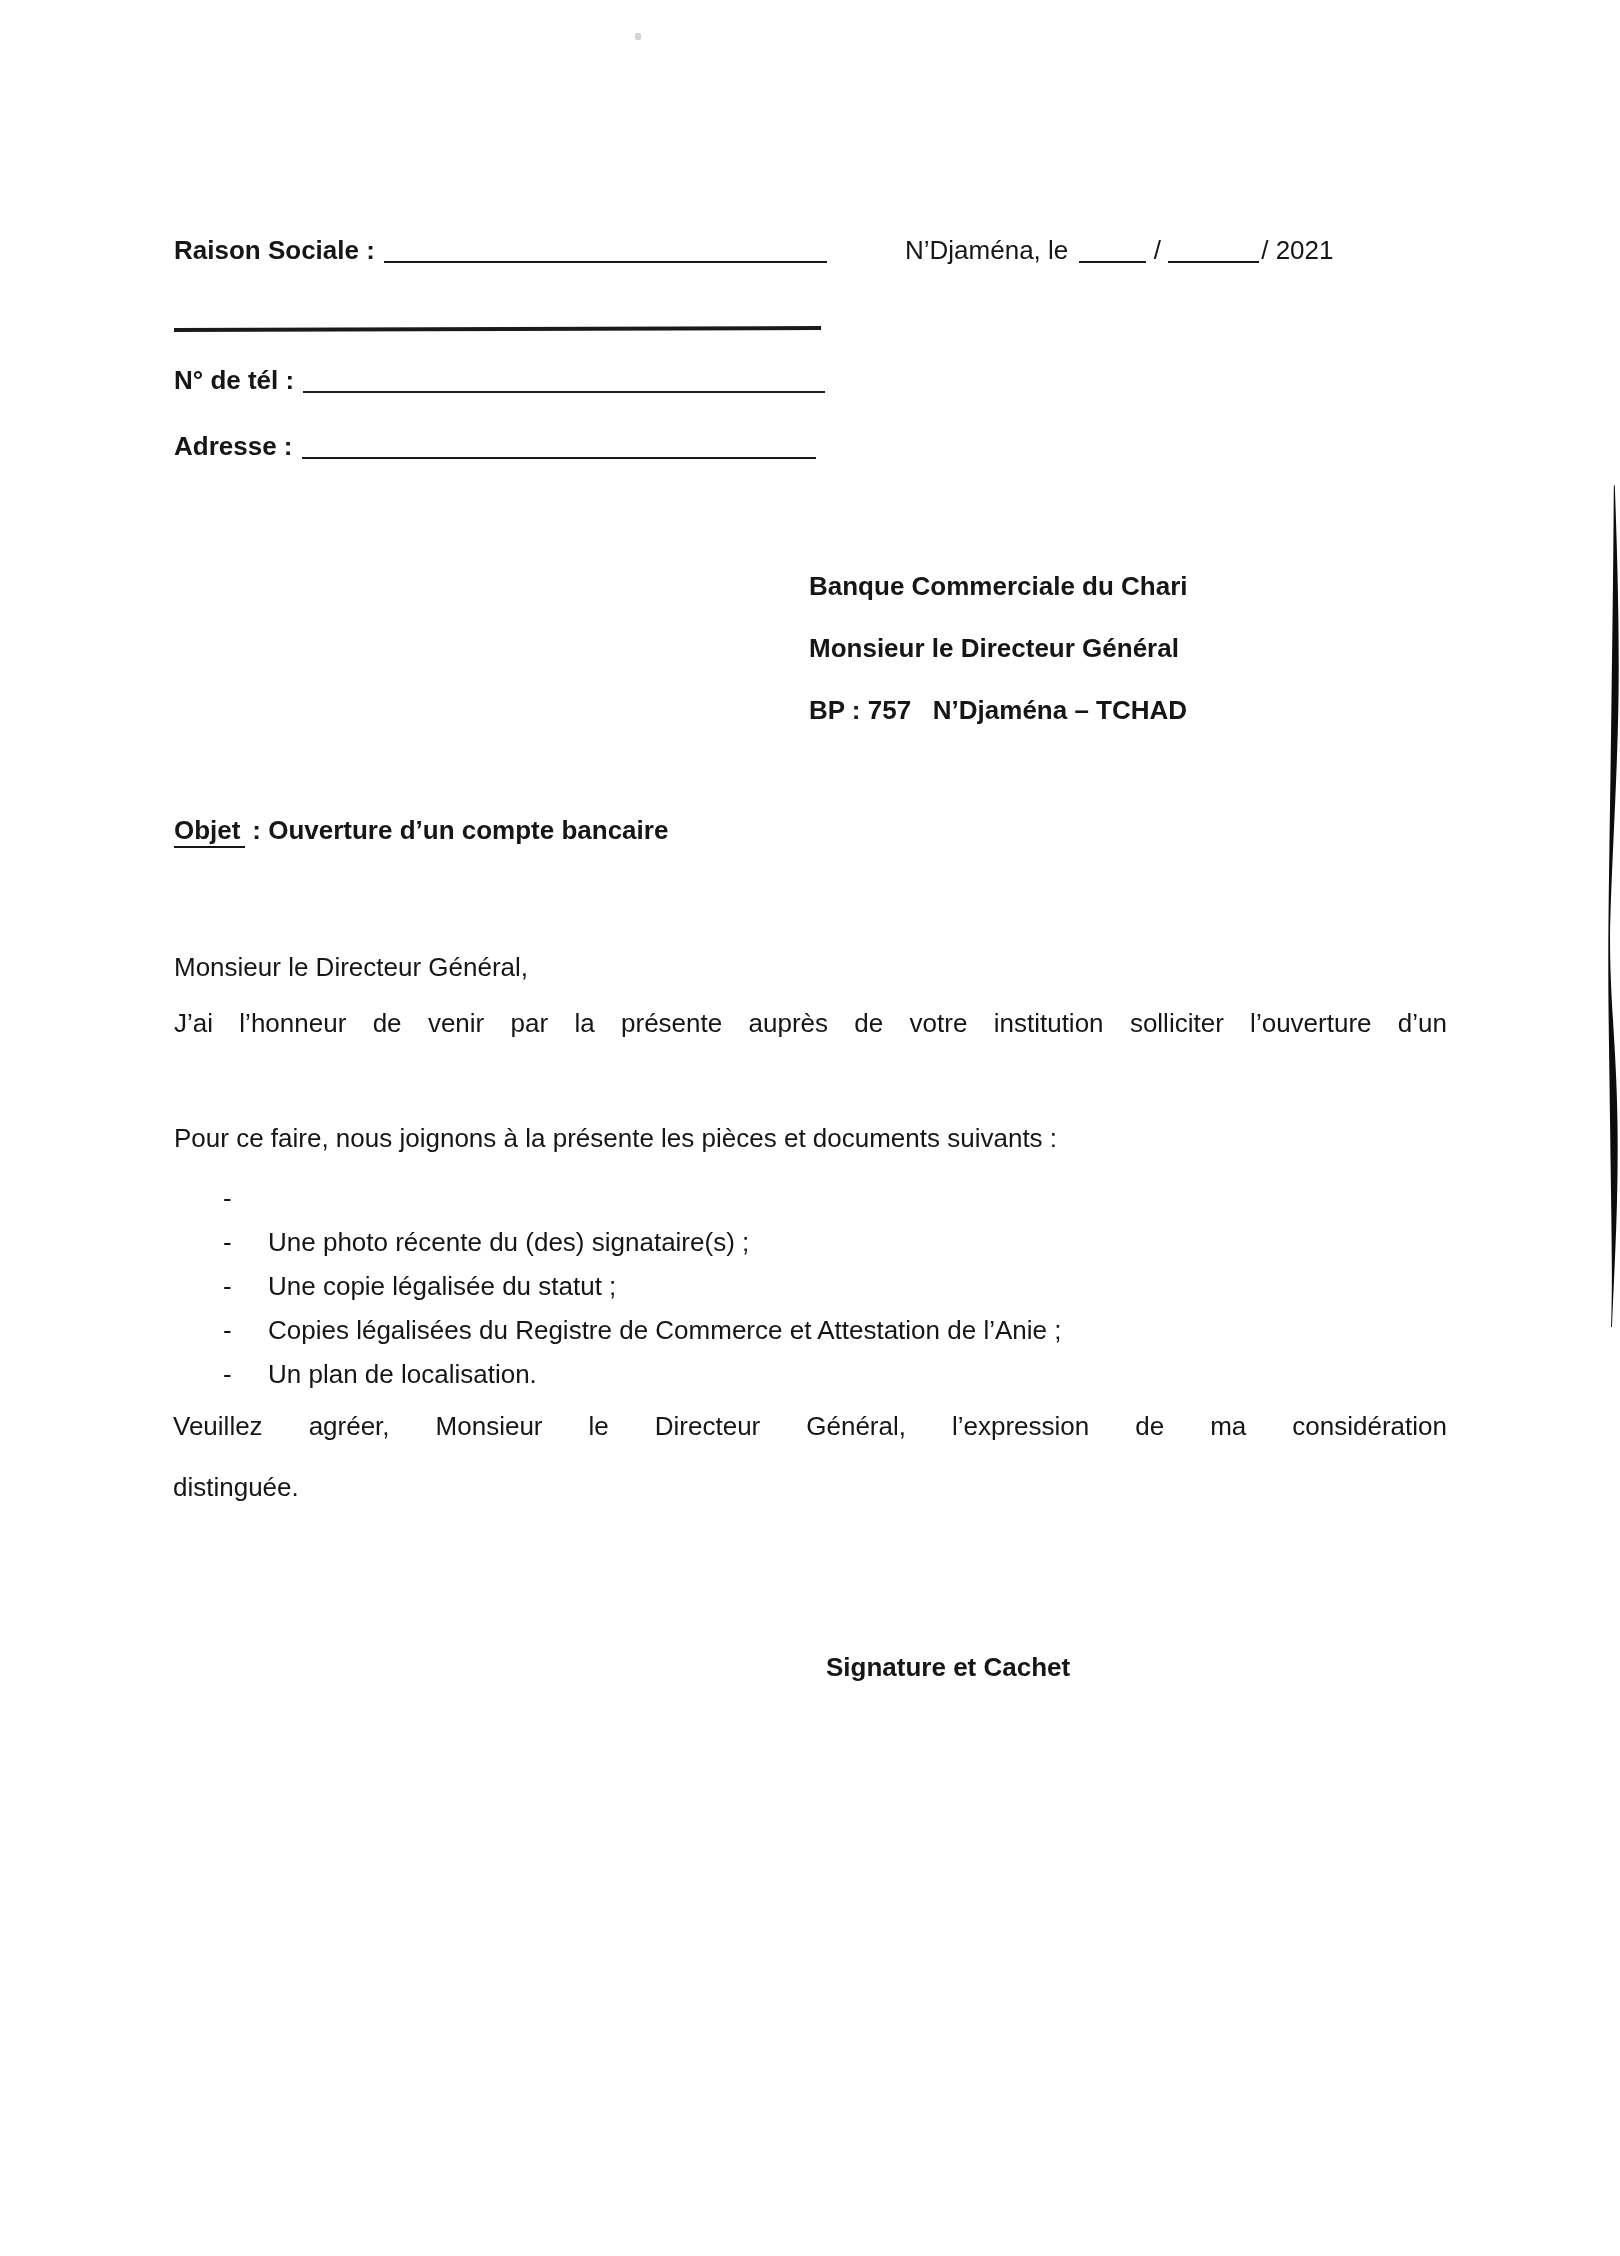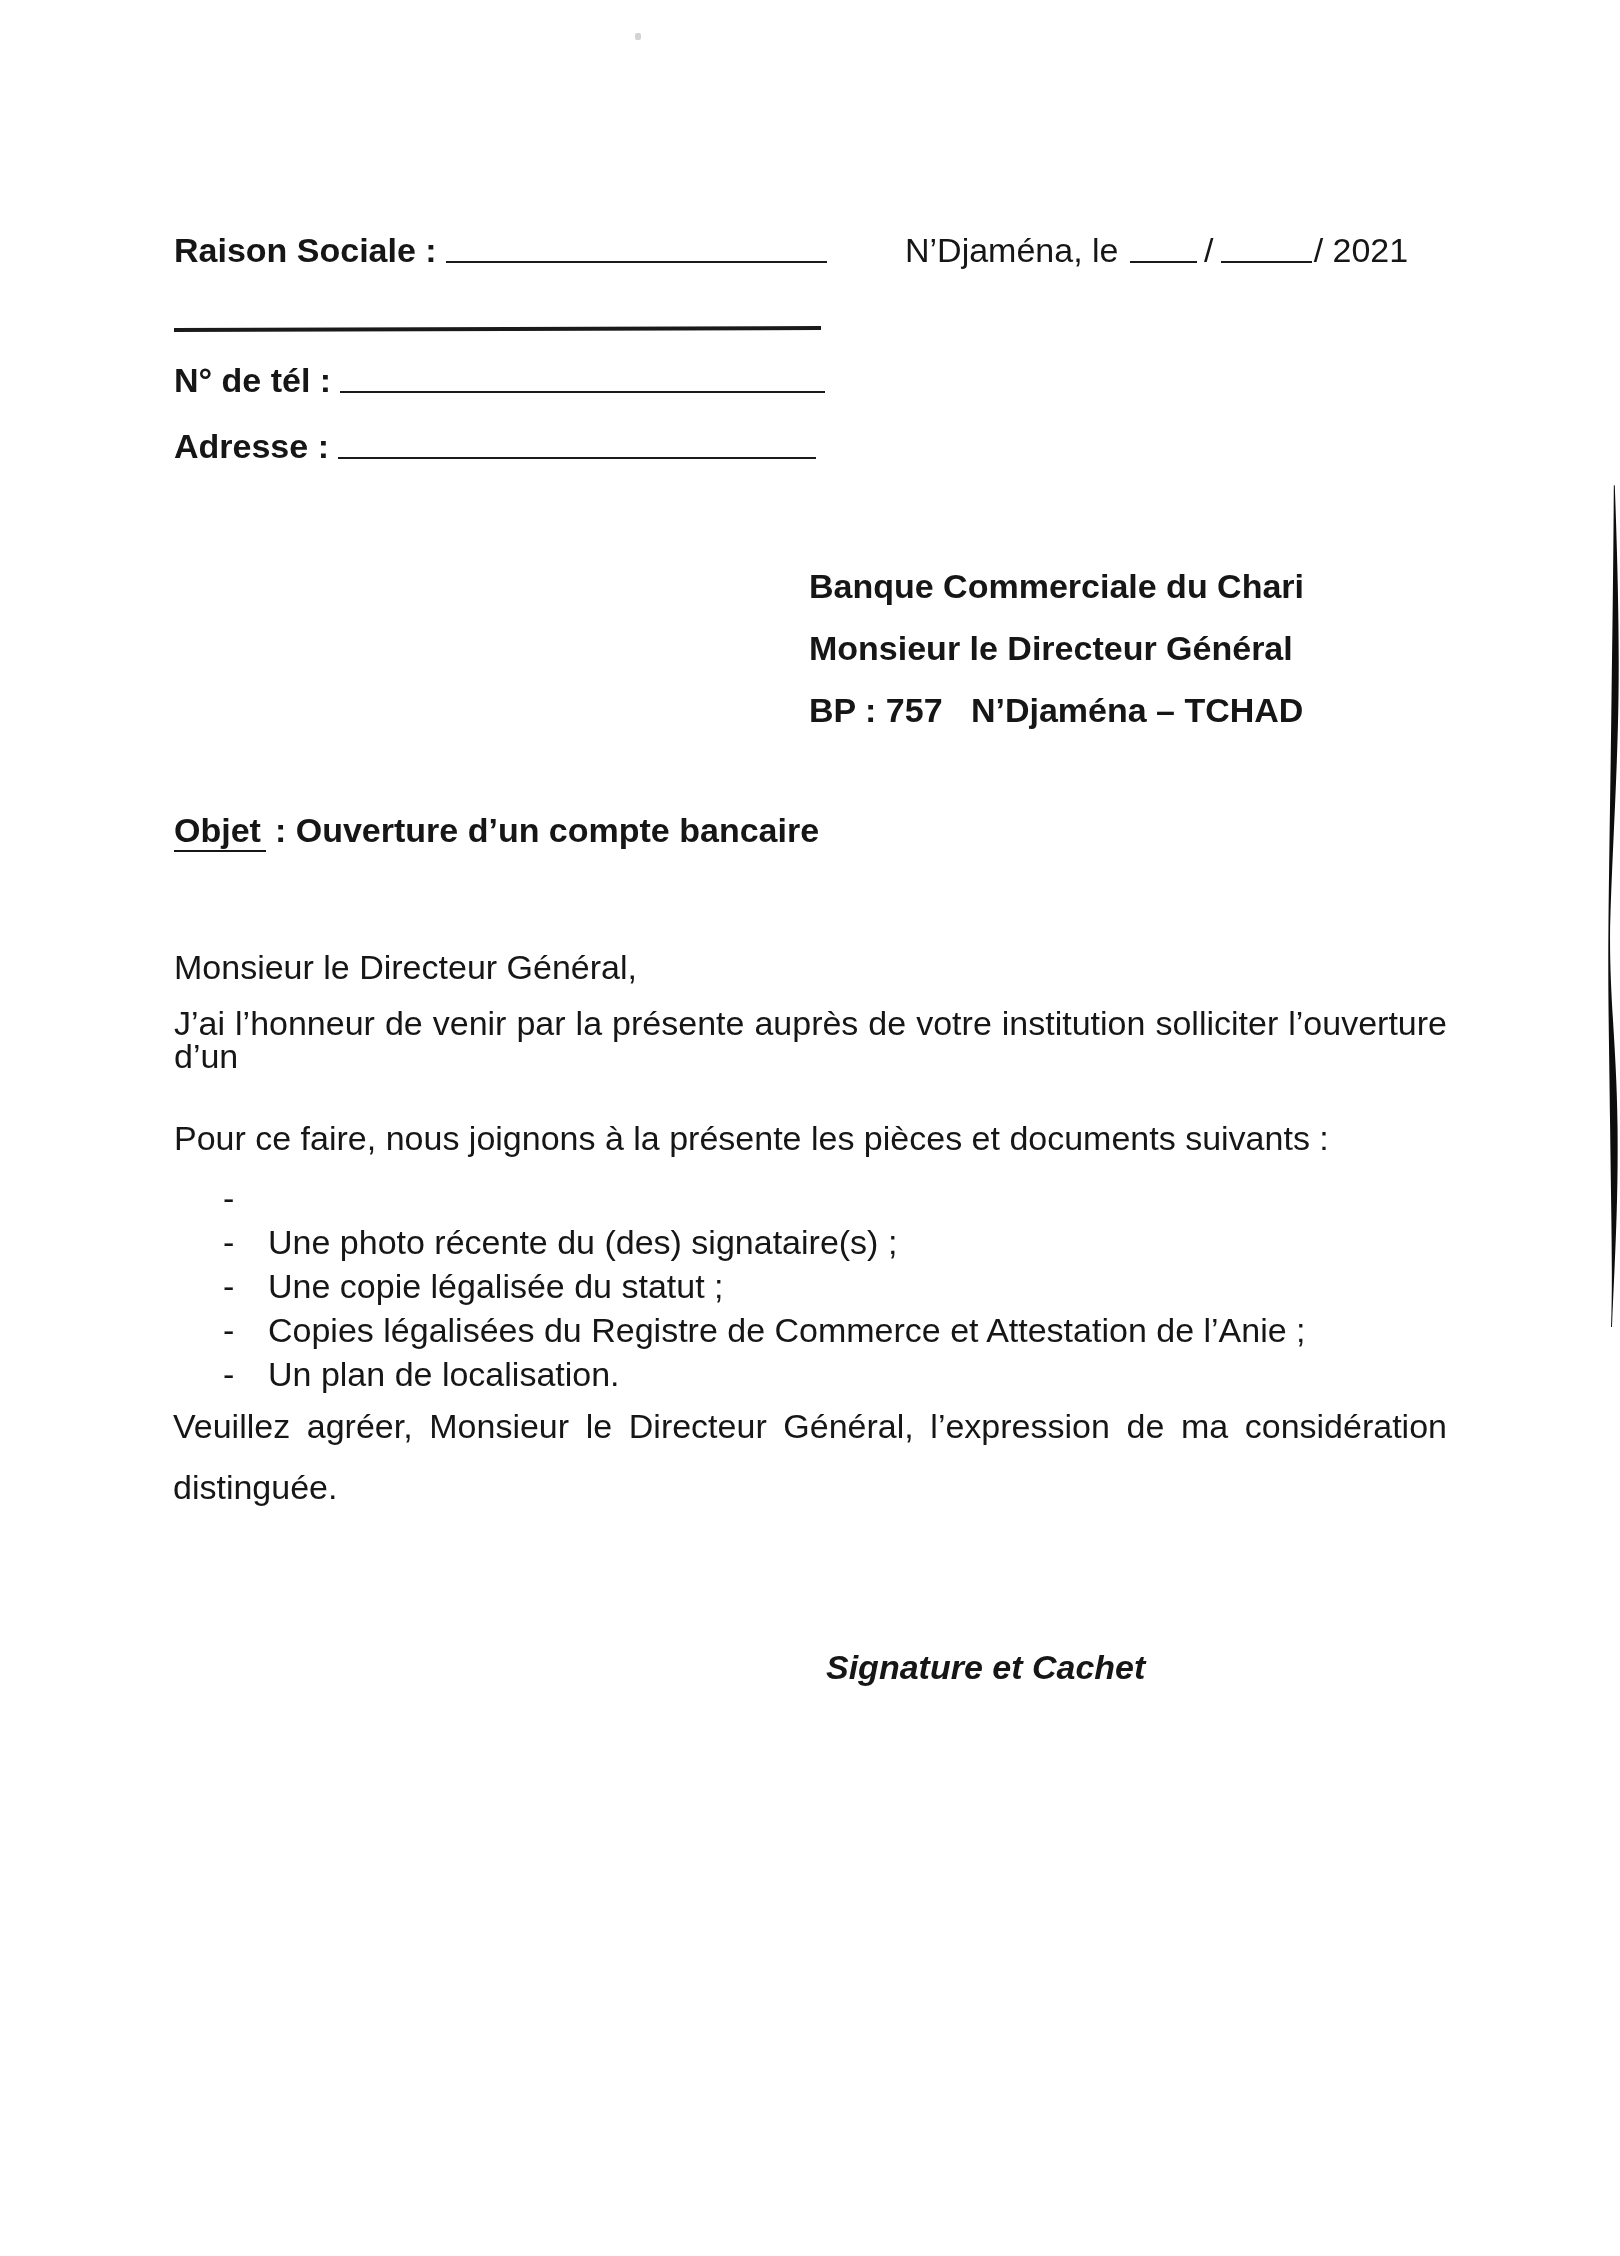--- a/index.html
+++ b/index.html
@@ -2,21 +2,21 @@
 <html style="font-size:15px"><head>
 <meta charset="utf-8">
 <style>
   html, body { margin: 0; padding: 0; background: #e8e8e8; }
   .page {
     position: relative;
     width: 1620px;
     height: 2257px;
     background: #ffffff;
     font-family: "Liberation Sans", "DejaVu Sans", sans-serif;
-    font-size: 34px;
+    font-size: 26px;
     color: #161616;
     overflow: hidden;
   }
   .bold { font-weight: bold; }
   .abs { position: absolute; }
 
   
   .fillrow { display: flex; align-items: flex-end; }
   .fillrow .lbl { white-space: nowrap; line-height: 33px; }
   .blank-fill { flex: 1; height: 2.8px; background: #1a1a1a; margin: 0 0 3.7px 9.3px; }
@@ -54,21 +54,21 @@
 
   #doc-list     { top: 1182px; left: 223px; width: 1224px; }
   .li           { display: flex; height: 44px; align-items: flex-start; }
   .li .dash     { width: 45px; line-height: 32px; }
   .li .li-text  { line-height: 32px; }
 
   #closing      { top: 1410px; left: 173px; width: 1274px; }
   #closing-l1   { text-align: justify; text-align-last: justify; line-height: 33px; }
   #closing-l2   { margin-top: 28px; line-height: 33px; }
 
-  #signature    { top: 1651px; left: 826px; font-weight: bold; line-height: 33px; font-style: italic; }
+  #signature    { top: 1651px; left: 826px; font-weight: bold; line-height: 33px; }
 
   
   #edge-artifact { top: 485px; left: 1599px; }
   #speck { top: 33px; left: 635px; width: 5.6px; height: 7.4px;
            background: #c4c4c4; border-radius: 1.9px; opacity: 0.75; }
 </style>
 </head>
 <body>
 
 <div class="page">

